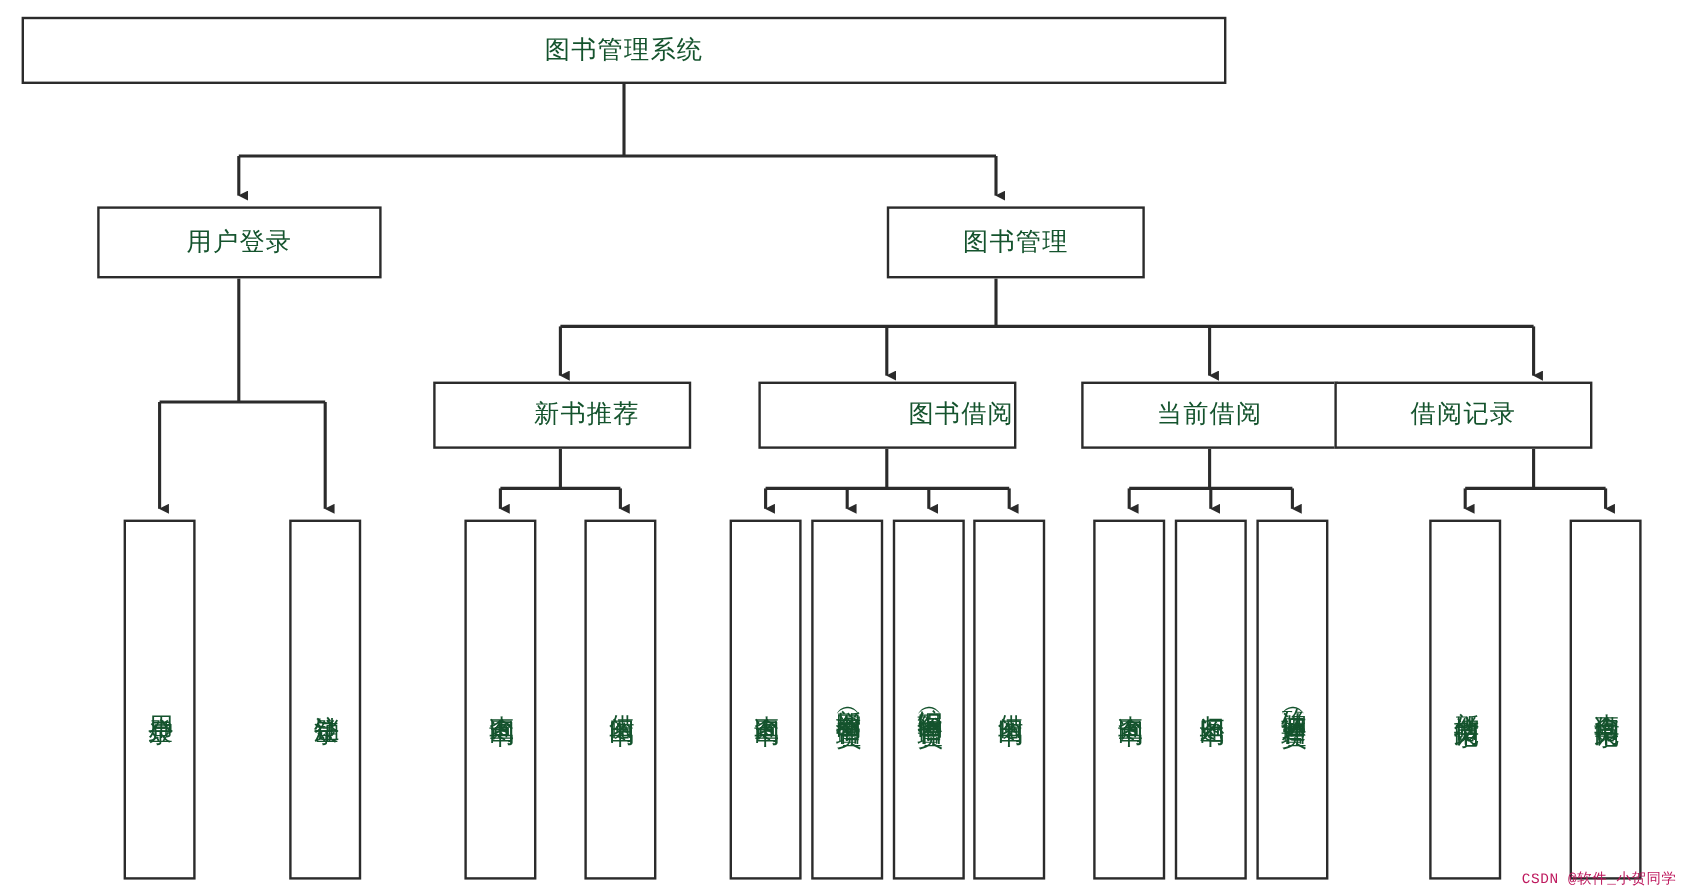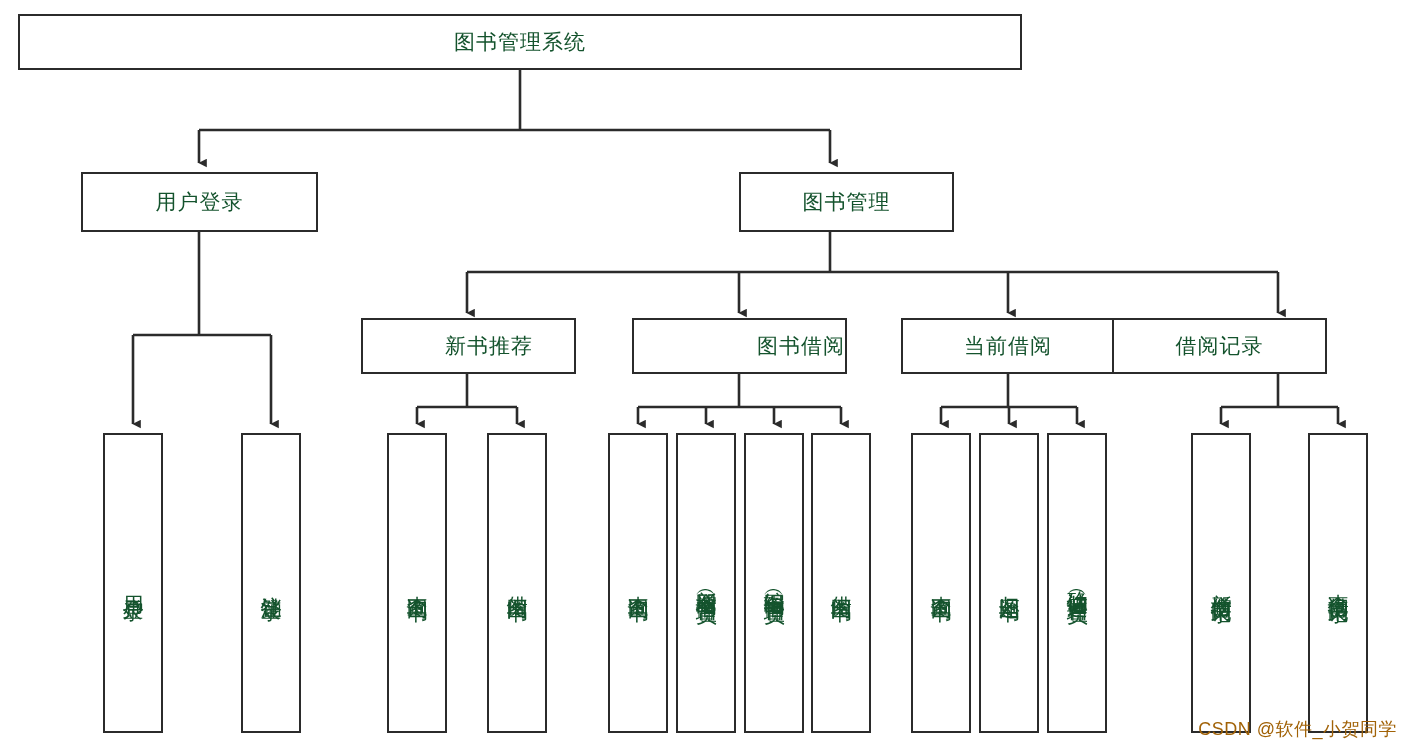--- a/index.html
+++ b/index.html
@@ -50,25 +50,25 @@
   .node.vert .vlabel {
     writing-mode: vertical-rl;
     text-orientation: upright;
     display: block;
     text-align: center;
   }
   .watermark {
     position: absolute;
     right: 8px;
     bottom: 6px;
-    font-size: 18px;
-    color: #a16207;
+    font-size: 12px;
+    color: #be185d;
     letter-spacing: 0.5px;
     white-space: nowrap;
-    font-family: Liberation Sans, sans-serif;
+    font-family: Liberation Mono, monospace;
   }
 </style>
 </head>
 <body>
 
 <div id="canvas">
 
   <svg id="links" viewBox="0 0 1405 747" xmlns="http://www.w3.org/2000/svg">
     <defs>
       <marker id="arrowhead" markerWidth="9" markerHeight="9" refX="4.2" refY="7.8" orient="auto" markerUnits="userSpaceOnUse">

